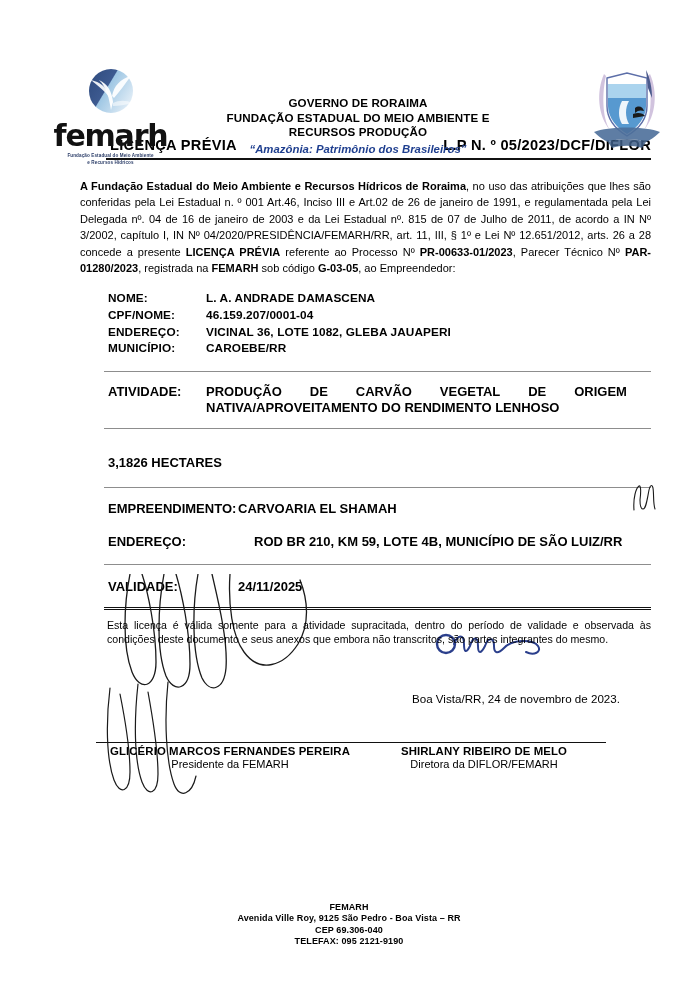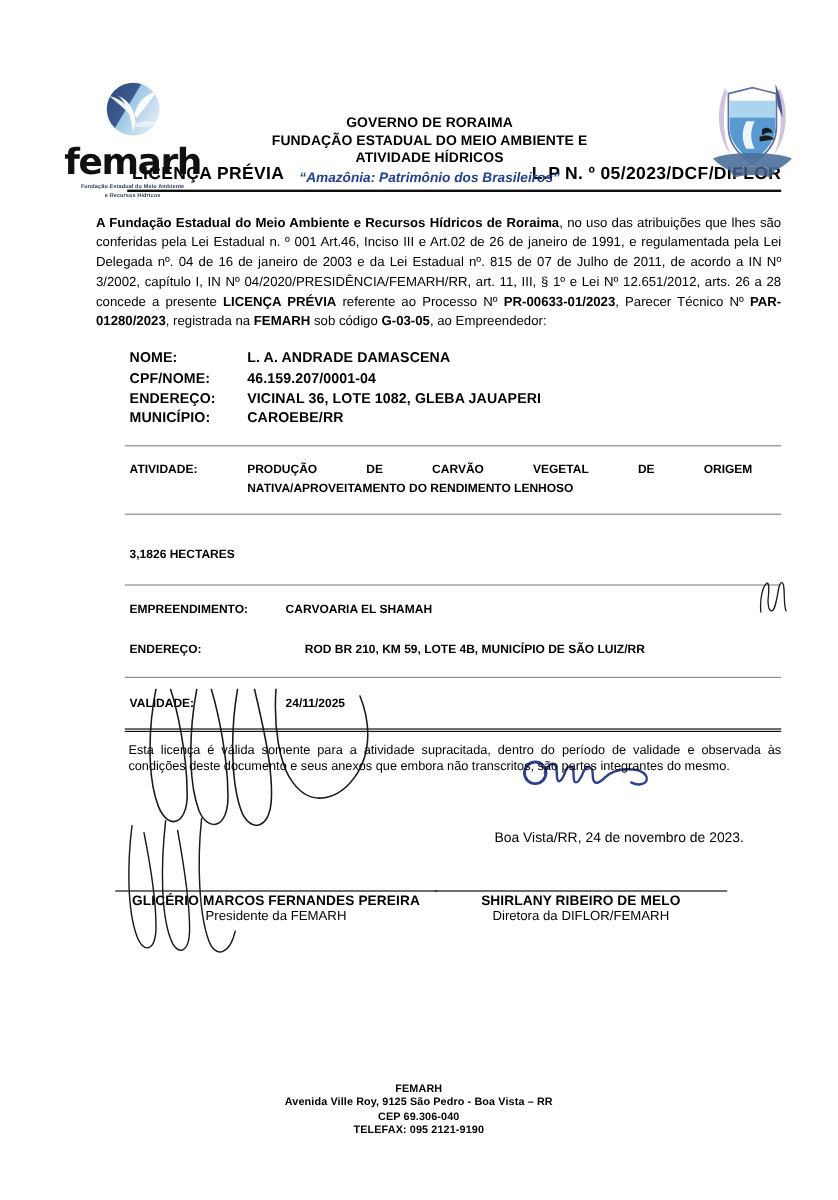--- a/index.html
+++ b/index.html
@@ -133,21 +133,21 @@
     flex: 0 0 98px;
     letter-spacing: .1px;
   }
   .fvalue {
     flex: 1 1 auto;
     letter-spacing: .1px;
   }
 
   .block {
     margin: 0 47px 0 108px;
-    font-size: 10px;
+    font-size: 13px;
     font-weight: bold;
     line-height: 16.2px;
   }
   .ativ-row {
     display: flex;
     align-items: flex-start;
     padding: 12px 0 10px 0;
     position: relative;
   }
   .ativ-label { width: 98px; flex: 0 0 98px; }
@@ -278,21 +278,21 @@
       <div class="logo-wordmark">femarh</div>
       <div class="logo-sub">
         <div>Fundação Estadual do Meio Ambiente</div>
         <div>e Recursos Hídricos</div>
       </div>
     </div>
 
     <div class="header-center">
       <div class="gov-line">GOVERNO DE RORAIMA</div>
       <div class="gov-line">FUNDAÇÃO ESTADUAL DO MEIO AMBIENTE E</div>
-      <div class="gov-line">ATIVIDADE HÍDRICOS</div>
+      <div class="gov-line">RECURSOS PRODUÇÃO</div>
       <div class="slogan">“Amazônia: Patrimônio dos Brasileiros”</div>
     </div>
 
     <div class="brasao">
       <svg viewBox="0 0 86 100" width="86" height="100" aria-hidden="true">
         <path d="M20 16 C12 34 14 58 26 72 C18 60 18 34 22 18 Z" fill="#c9b8d8" opacity=".85"></path>
         <path d="M66 16 C74 34 72 58 60 72 C68 60 68 34 64 18 Z" fill="#c9b8d8" opacity=".85"></path>
         <path d="M23 20 L43 15 L63 20 L63 48 C63 62 53 72 43 78 C33 72 23 62 23 48 Z" fill="#ffffff" stroke="#5c6ea8" stroke-width="1.4"></path>
         <path d="M24 26 L62 26 L62 40 L24 40 Z" fill="#8fc6e8" opacity=".75"></path>
         <path d="M24 40 L62 40 L62 48 C62 60 53 70 43 76 C33 70 24 60 24 48 Z" fill="#2d7fc4" opacity=".8"></path>

